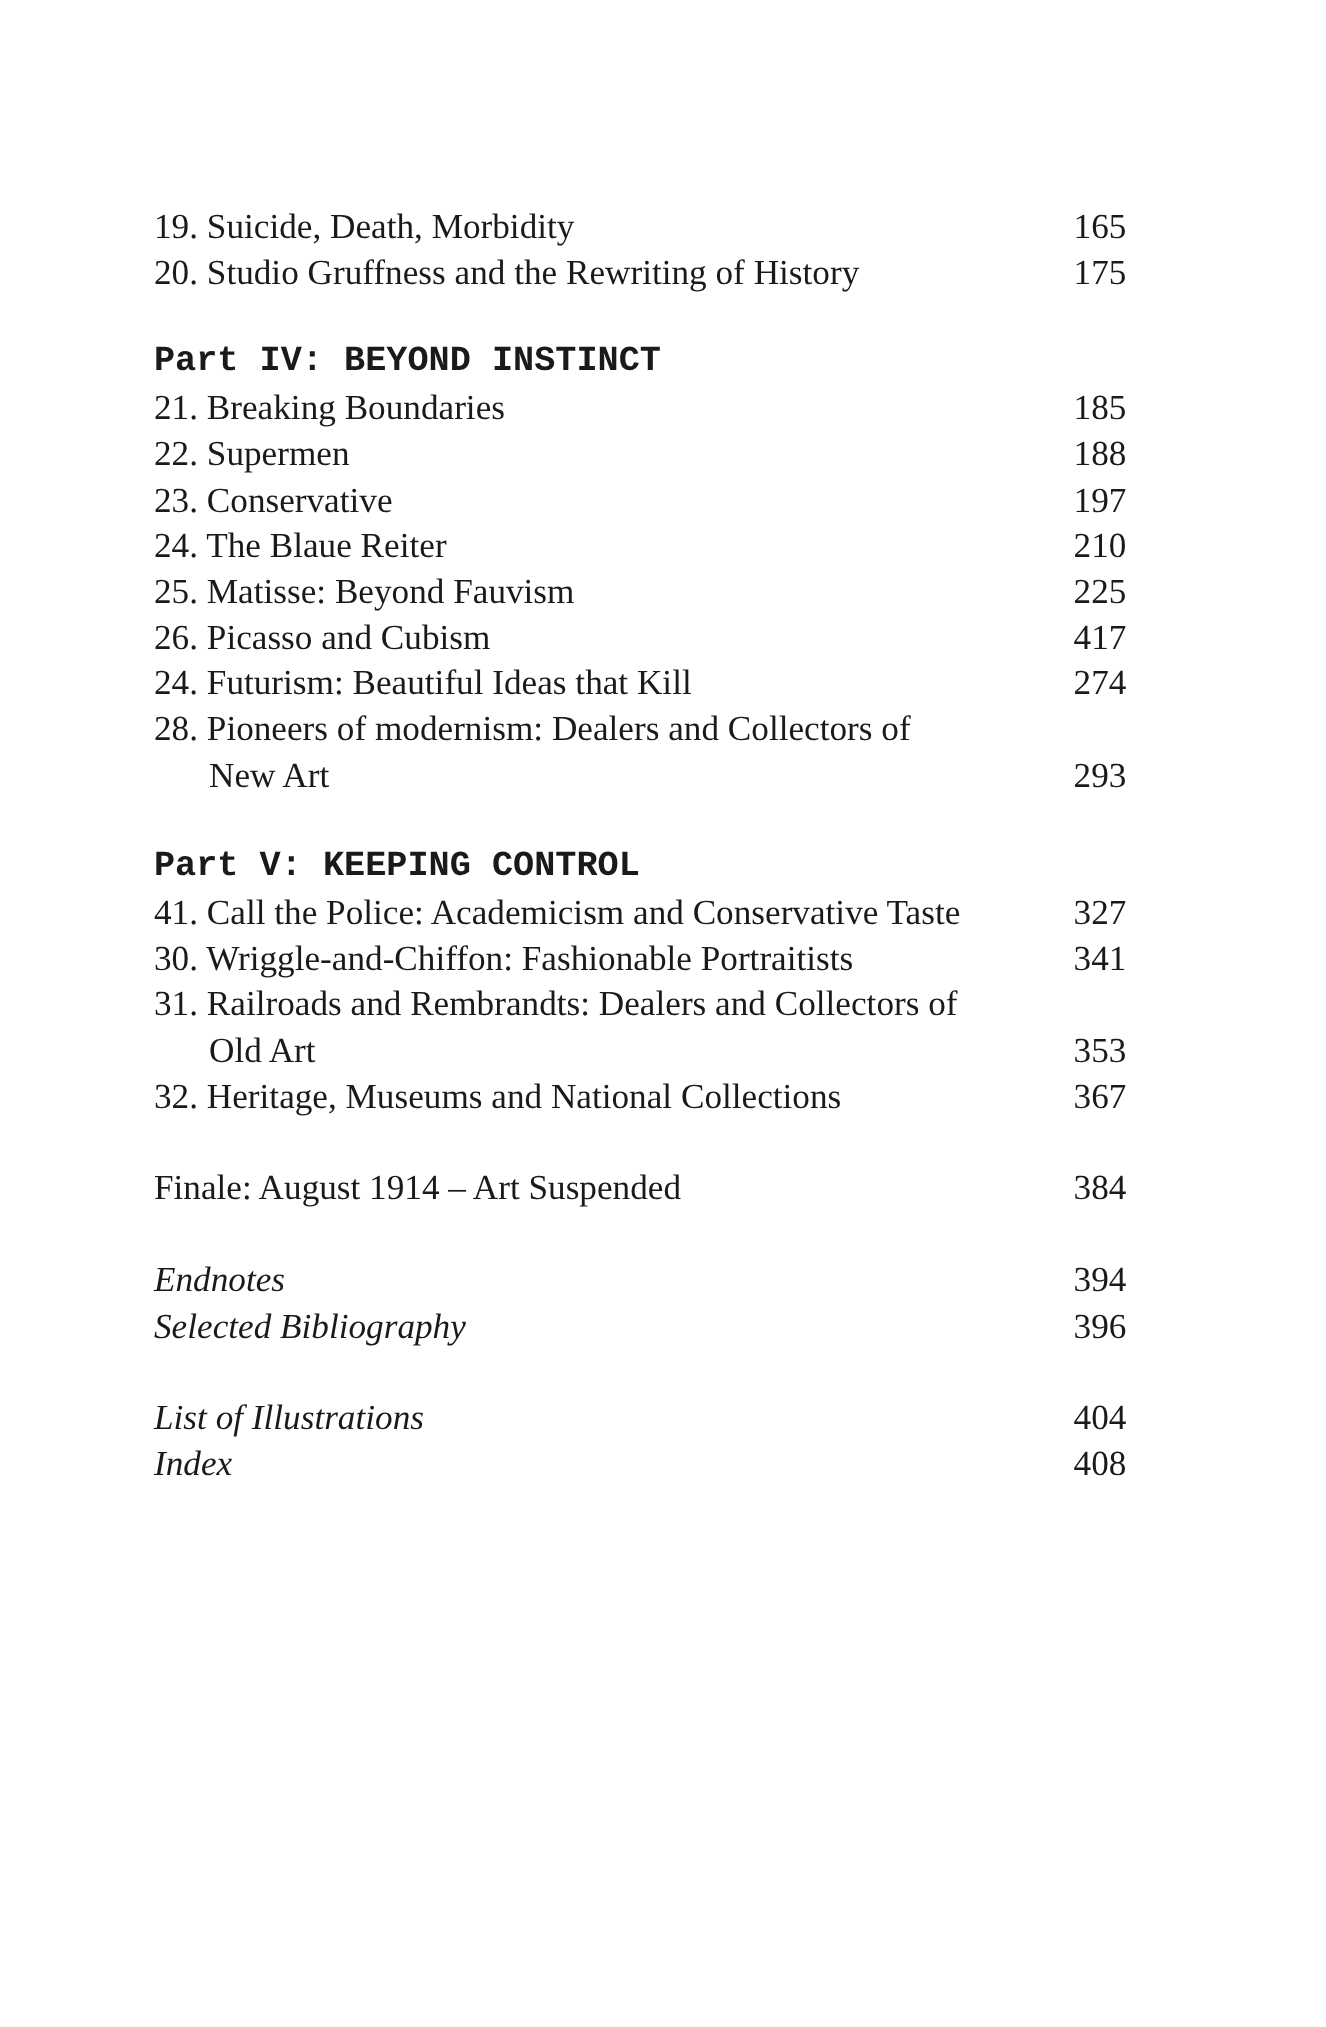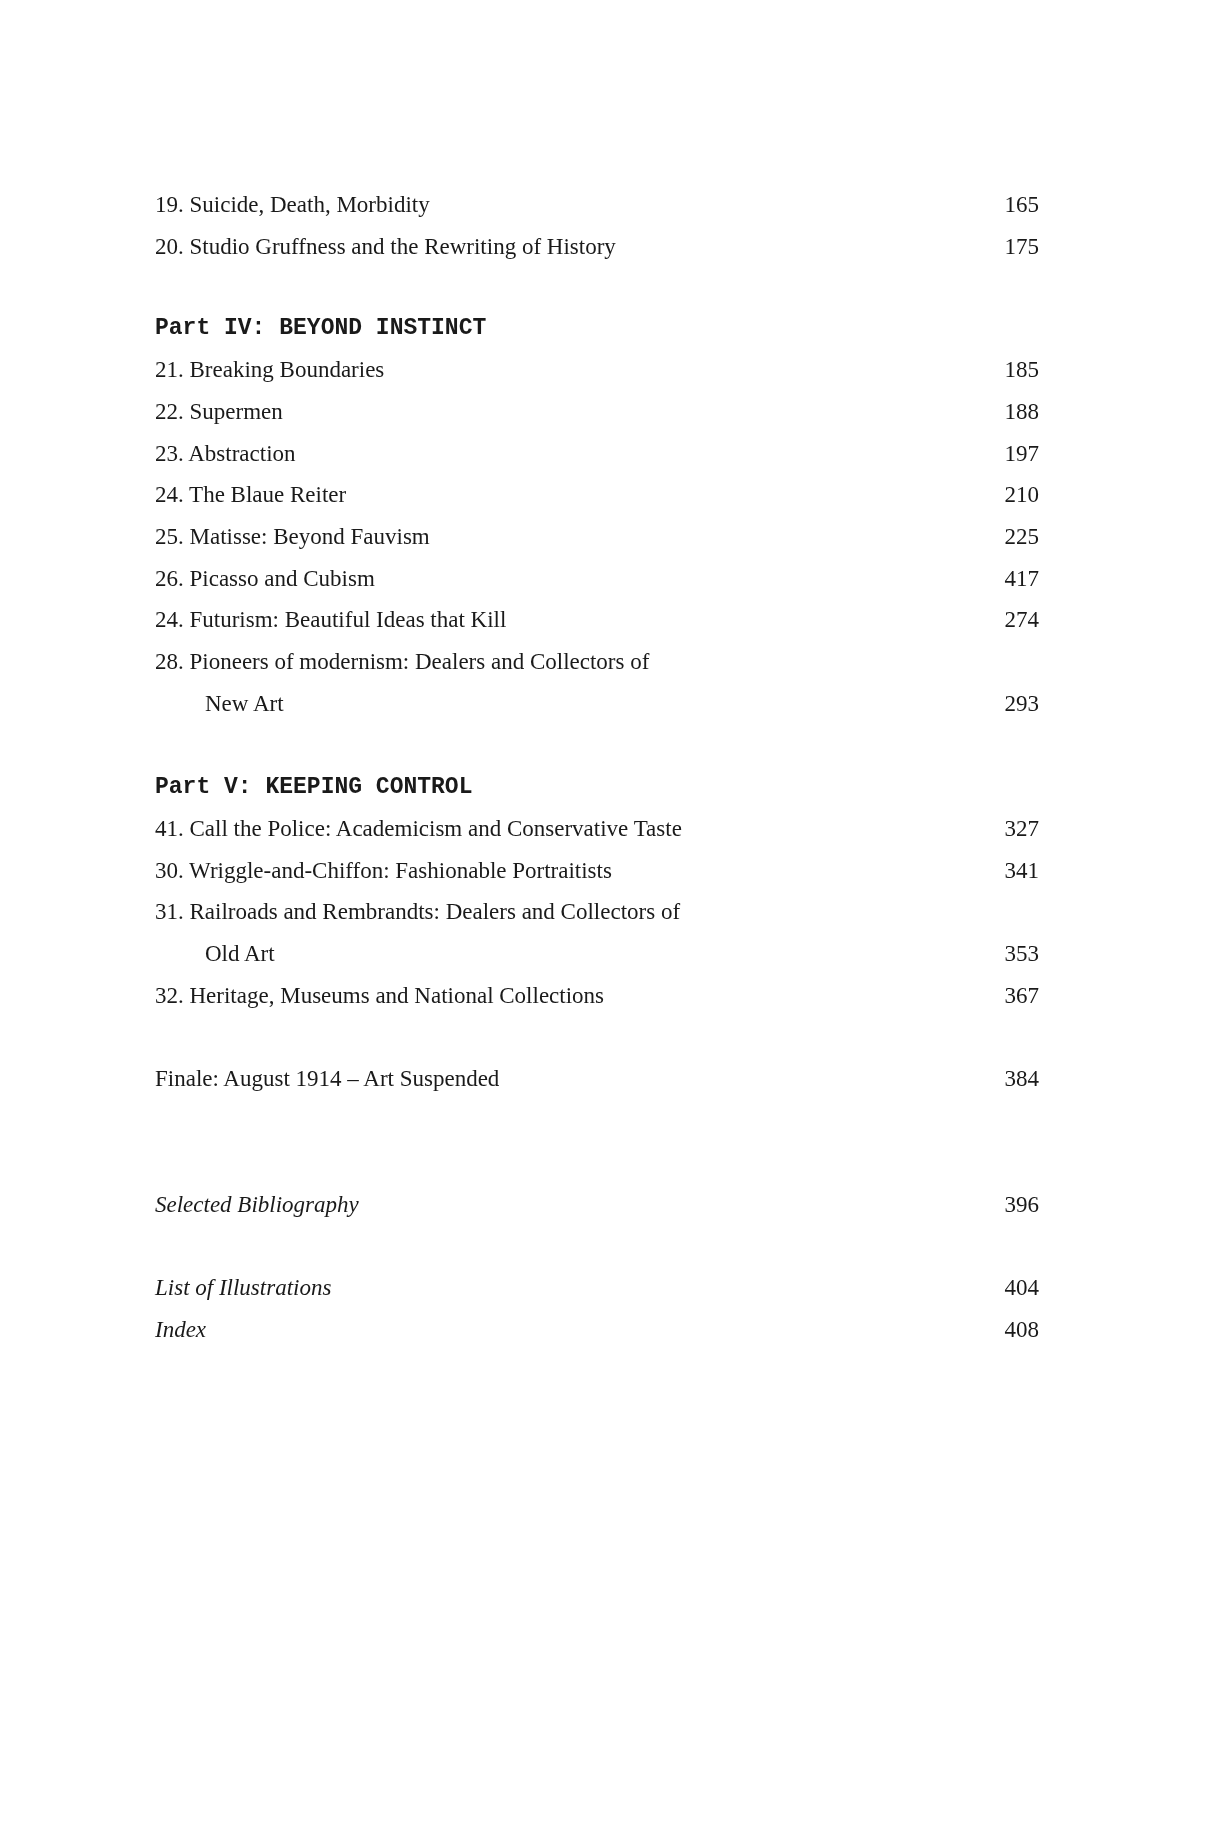--- a/index.html
+++ b/index.html
@@ -1,20 +1,20 @@
 <!DOCTYPE html>
 <html><head>
 <meta charset="utf-8">
 <style>
   html, body { margin: 0; padding: 0; background: #ffffff; }
   body { width: 1205px; height: 1843px; position: relative; overflow: hidden;
          font-family: "Liberation Serif", "DejaVu Serif", serif; color: #1a1a1a; }
   .page { position: absolute; left: 0; top: 0; width: 1205px; height: 1843px; }
-  .row { position: absolute; left: 155px; width: 884px; height: 42px;
-         font-size: 23px; line-height: 42px; white-space: nowrap; }
+  .row { position: absolute; left: 140px; width: 884px; height: 42px;
+         font-size: 32px; line-height: 42px; white-space: nowrap; }
   .row .title { position: absolute; left: 0; top: 0; }
   .row .title .num { display: inline-block; }
   .row .pg { position: absolute; right: 0; top: 0; text-align: left; }
   .row.cont .title { left: 50px; }
   .row.part .title { font-weight: bold; font-family: Liberation Mono, monospace; }
   .row.ital .title { font-style: italic; }
 </style>
 </head>
 <body>
 
@@ -34,21 +34,21 @@
   </div>
   <div class="row" style="top:349px">
     <span class="title"><span class="num">21.</span> <span>Breaking Boundaries</span></span>
     <span class="pg">185</span>
   </div>
   <div class="row" style="top:391px">
     <span class="title"><span class="num">22.</span> <span>Supermen</span></span>
     <span class="pg">188</span>
   </div>
   <div class="row" style="top:433px">
-    <span class="title"><span class="num">23.</span> <span>Abstraction</span></span>
+    <span class="title"><span class="num">23.</span> <span>Conservative</span></span>
     <span class="pg">197</span>
   </div>
   <div class="row" style="top:474px">
     <span class="title"><span class="num">24.</span> <span>The Blaue Reiter</span></span>
     <span class="pg">210</span>
   </div>
   <div class="row" style="top:516px">
     <span class="title"><span class="num">25.</span> <span>Matisse: Beyond Fauvism</span></span>
     <span class="pg">225</span>
   </div>
@@ -89,20 +89,24 @@
   <div class="row" style="top:975px">
     <span class="title"><span class="num">32.</span> <span>Heritage, Museums and National Collections</span></span>
     <span class="pg">367</span>
   </div>
 
   <div class="row" style="top:1058px">
     <span class="title">Finale: August 1914 – Art Suspended</span>
     <span class="pg">384</span>
   </div>
 
+  <div class="row ital" style="top:1142px">
+    <span class="title">Endnotes</span>
+    <span class="pg">394</span>
+  </div>
   <div class="row ital" style="top:1184px">
     <span class="title">Selected Bibliography</span>
     <span class="pg">396</span>
   </div>
   <div class="row ital" style="top:1267px">
     <span class="title">List of Illustrations</span>
     <span class="pg">404</span>
   </div>
   <div class="row ital" style="top:1309px">
     <span class="title">Index</span>

